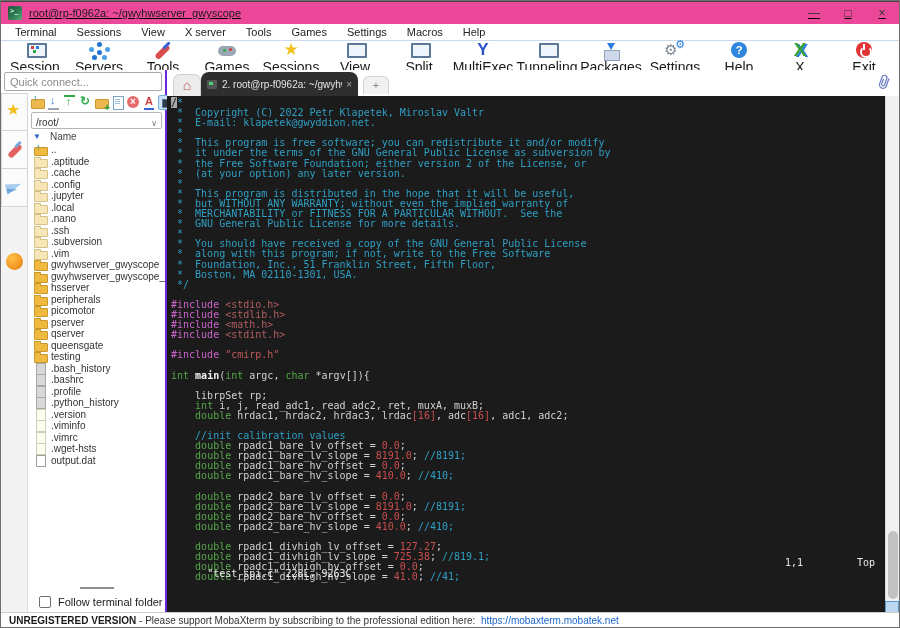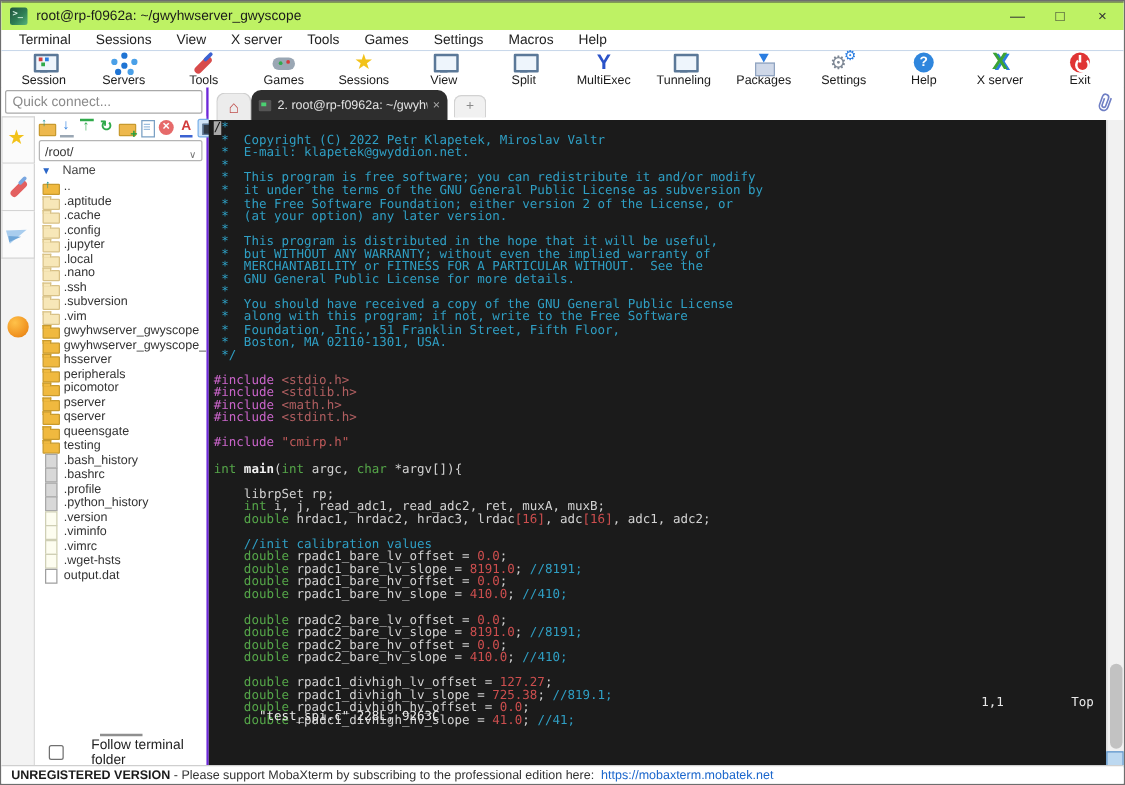--- a/index.html
+++ b/index.html
@@ -1,35 +1,35 @@
 <!DOCTYPE html>
 <html><head>
 <meta charset="utf-8">
 <style>
   * { margin:0; padding:0; box-sizing:border-box; }
   html,body { background:#d8d8d8; }
   body { font-family:"Liberation Sans", sans-serif; }
   #app { position:relative; width:900px; height:628px; background:#fff; border:1px solid #6e6e6e; overflow:hidden; }
 
   
-  .titlebar { position:absolute; left:0; top:0; right:0; height:23px; background:#bef264; display:flex; align-items:center; padding-left:7px; border-top:1px solid #444; }
+  .titlebar { position:absolute; left:0; top:0; right:0; height:23px; background:#ec4899; display:flex; align-items:center; padding-left:7px; border-top:1px solid #444;text-decoration:underline; }
   .app-icon { width:14px; height:14px; border-radius:2px; background:linear-gradient(135deg,#20513c 0%,#2e7d54 55%,#57b37b 100%); position:relative; flex:none; }
   .app-icon::after { content:">_"; position:absolute; left:2px; top:1px; font:bold 7px "DejaVu Sans Mono",monospace; color:#d9f2e4; }
   .title-text { margin-left:7px; font-size:11px; color:#1a1a1a; }
   .win-controls { margin-left:auto; display:flex; height:100%; }
   .win-btn { width:34px; height:100%; display:flex; align-items:center; justify-content:center; font-size:12px; color:#333; cursor:default; }
 
   
   .menubar { position:absolute; left:0; top:23px; right:0; height:17px; background:#fff; display:flex; align-items:center; padding-left:4px; border-bottom:1px solid #c9d8ea; }
   .menu-item { font-size:11px; color:#222; padding:0 10px; line-height:16px; }
 
   
   .toolbar { position:absolute; left:0; top:40px; right:0; height:29px; background:#fff; display:flex; align-items:flex-start; padding:1px 4px 0 2px; }
   .tb-item { width:64px; text-align:center; }
-  .tb-label { display:block; font-size:10px; color:#1a1a1a; margin-top:-1px; }
+  .tb-label { display:block; font-size:14px; color:#1a1a1a; margin-top:-1px; }
   .tb-right { margin-left:auto; display:flex; gap:14px; padding-right:6px; }
   .tb-right .tb-item { width:50px; }
   .tbi { width:26px; height:18px; position:relative; margin:0 auto; }
   .tbi i { position:absolute; }
   .tbi-session::before,.tbi-view::before,.tbi-split::before,.tbi-tunneling::before { content:""; position:absolute; left:5px; top:1px; width:16px; height:11px; border:2px solid #5b7898; border-radius:1px; background:#eef5fc; }
   .tbi-session::after,.tbi-view::after,.tbi-split::after,.tbi-tunneling::after { content:""; position:absolute; left:10px; top:14px; width:6px; height:2px; background:#5b7898; }
   .tbi-session i { left:9px; top:4px; width:3px; height:3px; background:#d23b3b; box-shadow:5px 0 0 #2a7de1, 2px 4px 0 #2faa4a; }
   .tbi-servers i { left:11px; top:8px; width:5px; height:5px; border-radius:50%; background:#1f74d4; box-shadow:-8px -3px 0 #4aa0e8, 8px -3px 0 #4aa0e8, -5px 5px 0 #1f74d4, 5px 5px 0 #4aa0e8, 0 -8px 0 #1f74d4; }
   .tbi-tools::before { content:""; position:absolute; left:4px; top:7px; width:17px; height:6px; background:#d84b4b; border-radius:3px; transform:rotate(-45deg); }
   .tbi-tools::after { content:""; position:absolute; left:12px; top:2px; width:9px; height:3px; background:#3b62d2; border-radius:2px; transform:rotate(-45deg); }
@@ -95,21 +95,21 @@
   .fi-dfolder::before { background:#f7e7b8; border-color:#d8c187; }
   .fi-dfolder::after { background:#f7e7b8; border-color:#d8c187; }
   .fi-up::after { content:"↑"; position:absolute; left:2px; top:-2px; font-size:9px; font-weight:bold; color:#128a8a; }
   .fi-gfile::before,.fi-pfile::before,.fi-file::before { content:""; position:absolute; left:2px; top:0; width:8px; height:10px; background:#d8d8d8; border:1px solid #a8a8a8; }
   .fi-pfile::before { background:#fdfdf0; border-color:#cfcfb5; }
   .fi-file::before { background:#ffffff; border-color:#9f9f9f; }
   .splitter-handle { height:8px; flex:none; position:relative; }
   .splitter-handle::before { content:""; position:absolute; left:50%; top:3px; width:34px; margin-left:-17px; height:2px; background:#8f8f8f; }
   .follow-row { height:20px; flex:none; display:flex; align-items:center; padding-left:11px; }
   .follow-row .cb { width:12px; height:12px; border:1px solid #707070; border-radius:2px; background:#fff; flex:none; }
-  .follow-row label { font-size:11px; color:#222; margin-left:22px; }
+  .follow-row label { font-size:11px; color:#222; margin-left:7px; }
 
   
   .tabbar { position:absolute; left:166px; top:69px; right:0; height:26px; background:#fff; }
   .home-tab { position:absolute; left:6px; top:4px; width:28px; height:22px; background:#ececec; border:1px solid #cfcfcf; border-bottom:none; border-radius:7px 7px 0 0; text-align:center; }
   .home-tab::before { content:"⌂"; font-size:14px; color:#c0504d; line-height:20px; }
   .term-tab { position:absolute; left:34px; top:2px; width:157px; height:24px; background:#2e2e2e; border-radius:8px 8px 0 0; display:flex; align-items:center; padding:0 6px; overflow:hidden; }
   .term-tab .tab-ico { width:10px; height:9px; background:#555; border-radius:1px; position:relative; flex:none; }
   .term-tab .tab-ico::after { content:""; position:absolute; left:2px; top:2px; width:4px; height:3px; background:#4bd172; }
   .term-tab .tab-label { font-size:10px; color:#e3e3e3; margin-left:5px; white-space:nowrap; overflow:hidden; flex:1; }
   .term-tab .tab-close { font-size:10px; color:#a9a9a9; margin-left:4px; flex:none; }

